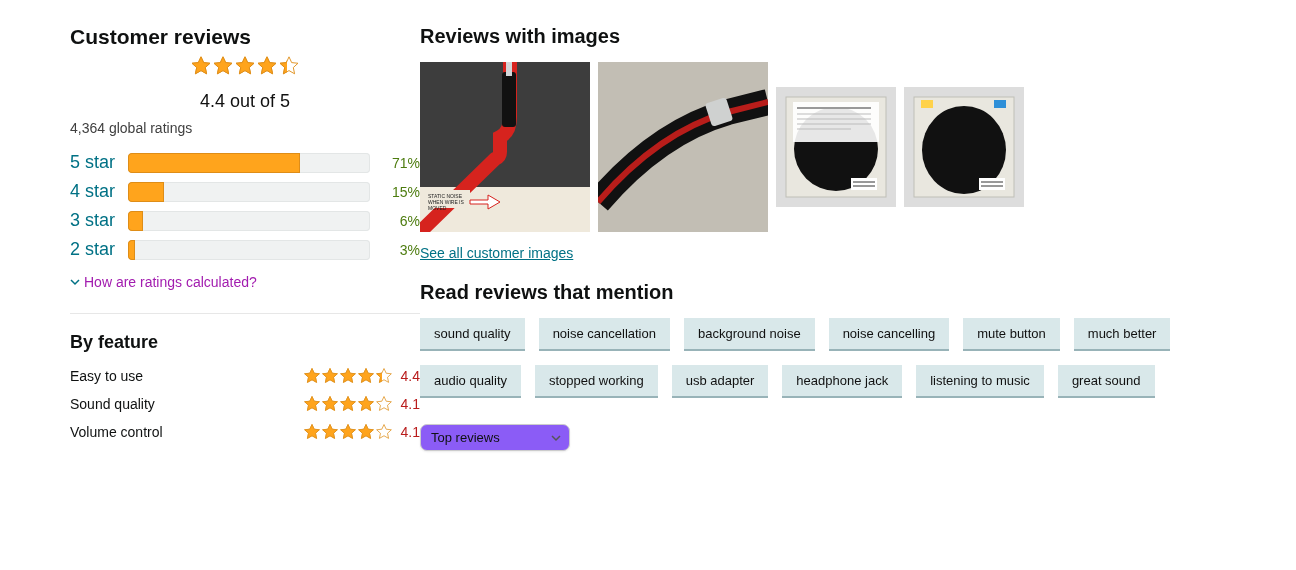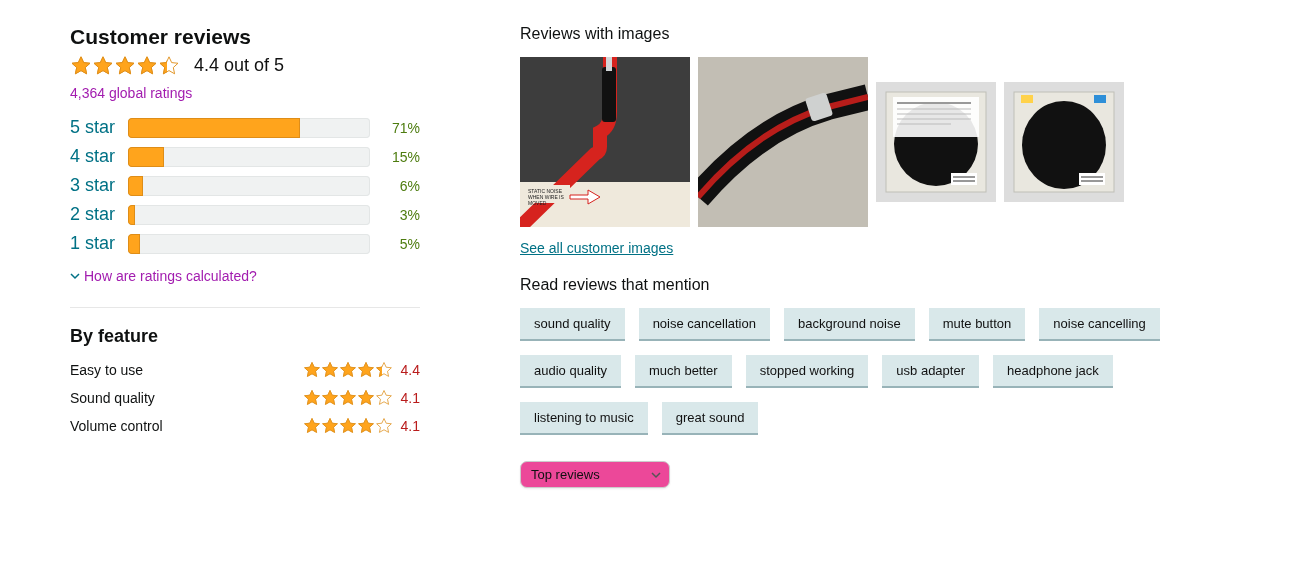--- a/index.html
+++ b/index.html
@@ -2,30 +2,30 @@
 <html><head>
   <meta charset="utf-8">
   <style>
     * { box-sizing: border-box; margin: 0; padding: 0; }
     body {
       font-family: "Amazon Ember", Arial, sans-serif;
       color: #0F1111;
       background: #fff;
       padding: 25px 70px;
     }
-    .container { display: flex; gap: 100px; }
+    .container { display: flex; }
     .left-col { width: 350px; flex-shrink: 0; }
     .right-col { flex: 1; }
 
     h2.cr-title { font-size: 21px; font-weight: 700; margin-bottom: 6px; }
-    h2.section-title { font-size: 16px; font-weight: 400; margin-bottom: 14px; }
-
-    .overall-rating { display: flex; gap: 14px; margin-bottom: 8px; }
+    h2.section-title { font-size: 20px; font-weight: 700; margin-bottom: 14px; }
+
+    .overall-rating { display: flex; align-items: center; gap: 14px; margin-bottom: 8px; flex-direction: column; }
     .overall-rating-text { font-size: 18px; color: #111; }
-    .global-ratings { font-size: 14px; color: #a21caf; margin-bottom: 16px; }
+    .global-ratings { font-size: 14px; color: #404040; margin-bottom: 16px; }
 
     
     .stars { position: relative; display: inline-block; font-size: 18px; line-height: 1; letter-spacing: 1px; }
     .stars.large { font-size: 22px; }
     .stars .back, .stars .front { display: flex; }
     .stars .front { position: absolute; left: 0; top: 0; overflow: hidden; color: #FFA41C; }
     .stars .back { color: #FFA41C; }
     .stars .front svg, .stars .back svg { flex-shrink: 0; }
 
     
@@ -49,21 +49,21 @@
 
     
     .image-strip { display: flex; gap: 8px; margin-bottom: 12px; align-items: center; }
     .review-img { width: 170px; height: 170px; background: #ddd; display: flex; align-items: center; justify-content: center; flex-shrink: 0; }
     .review-img.small { width: 120px; height: 120px; border: 1px solid #ddd; }
     .see-all { color: #007185; font-size: 14px; cursor: pointer; display: inline-block; margin-bottom: 20px; text-decoration: underline; }
 
     .tags { display: flex; flex-wrap: wrap; gap: 14px; margin-bottom: 26px; }
     .tag { background: #D9E8EA; border-bottom: 2px solid #98B3B8; color: #111; font-size: 13px; padding: 8px 14px; cursor: pointer; }
 
-    .sort-select { display: inline-flex; align-items: center; justify-content: space-between; background: #ec4899; border: 1px solid #ccc; border-radius: 7px; padding: 5px 8px 5px 10px; font-size: 13px; color: #0F1111; box-shadow: 0 1px 2px rgba(0,0,0,.08); cursor: pointer; width: 150px; }
+    .sort-select { display: inline-flex; align-items: center; justify-content: space-between; background: #8b5cf6; border: 1px solid #ccc; border-radius: 7px; padding: 5px 8px 5px 10px; font-size: 13px; color: #0F1111; box-shadow: 0 1px 2px rgba(0,0,0,.08); cursor: pointer; width: 150px; }
     .sort-select .chev-down { margin-left: 8px; }
 
   </style>
 </head>
 <body>
 
 <div class="container">
 
   <div class="left-col">
     <h2 class="cr-title">Customer reviews</h2>
@@ -131,27 +131,20 @@
             <div class="hist-fill" style="width:6%"></div>
           </div>
     <span class="hist-pct">6%</span>
         </div>
         <div class="hist-row">
     <span class="hist-label">2 star</span>
     <div class="hist-bar">
             <div class="hist-fill" style="width:3%"></div>
           </div>
     <span class="hist-pct">3%</span>
-        </div>
-        <div class="hist-row">
-    <span class="hist-label">1 star</span>
-    <div class="hist-bar">
-            <div class="hist-fill" style="width:5%"></div>
-          </div>
-    <span class="hist-pct">5%</span>
         </div>
       </div>
 
     <div class="how-link">
       <svg class="chev" viewBox="0 0 10 10">
           <path d="M1 3 L5 7 L9 3" fill="none" stroke="#007185" stroke-width="1.5"></path>
         </svg>
       <span>How are ratings calculated?</span>
     </div>
 
@@ -344,24 +337,24 @@
     </div>
 
     <a class="see-all">See all customer images</a>
 
     <h2 class="section-title">Read reviews that mention</h2>
 
     <div class="tags" id="tags">
         <div class="tag">sound quality</div>
         <div class="tag">noise cancellation</div>
         <div class="tag">background noise</div>
+        <div class="tag">noise cancelling</div>
         <div class="tag">mute button</div>
-        <div class="tag">noise cancelling</div>
+        <div class="tag">much better</div>
         <div class="tag">audio quality</div>
-        <div class="tag">much better</div>
         <div class="tag">stopped working</div>
         <div class="tag">usb adapter</div>
         <div class="tag">headphone jack</div>
         <div class="tag">listening to music</div>
         <div class="tag">great sound</div>
       </div>
 
     <div class="sort-select">
       <span>Top reviews</span>
       <svg class="chev-down" width="10" height="10" viewBox="0 0 10 10">

